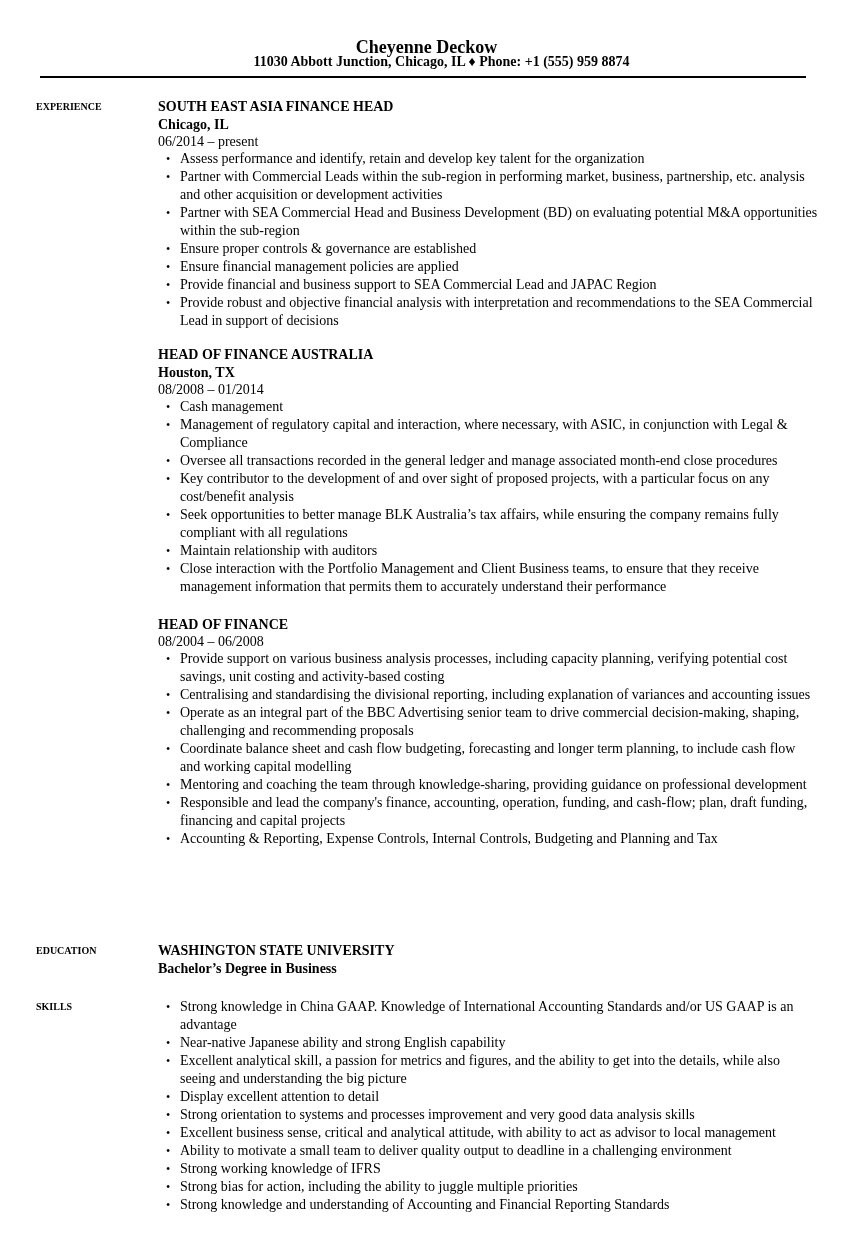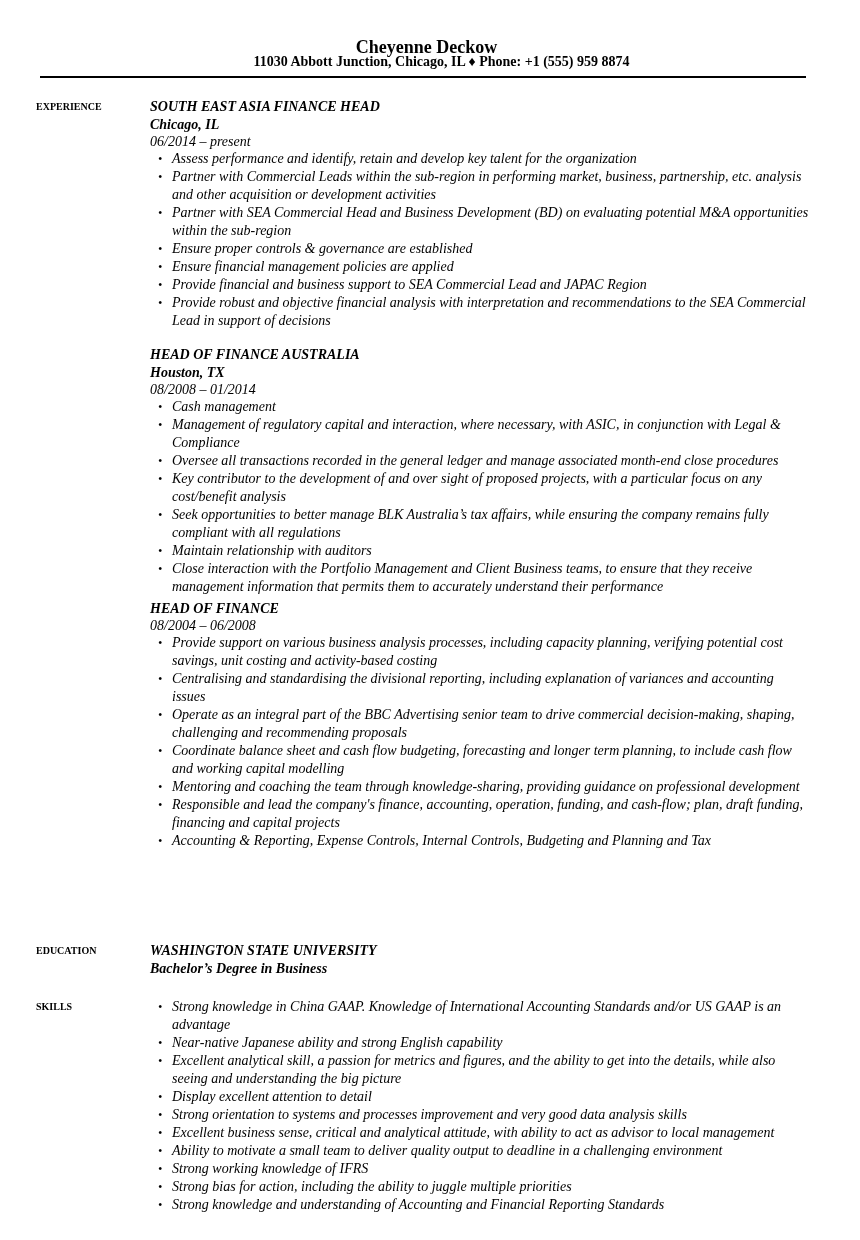--- a/index.html
+++ b/index.html
@@ -16,21 +16,21 @@
     position: absolute; top: 54px; left: 0; width: 845px;
     text-align: center; font-weight: bold; font-size: 14px; line-height: 16px; padding-left: 19px;
   }
   .rule {
     position: absolute; top: 76px; left: 40px; width: 766px; height: 2px; background: #000;
   }
   .section { position: absolute; left: 0; width: 860px; }
   .section-label {
     position: absolute; left: 36px; font-weight: bold; font-size: 10px; line-height: 18px;
   }
-  .section-body { position: absolute; left: 150px; width: 660px; font-style: italic; }
+  .section-body { position: absolute; left: 158px; width: 660px; }
   .job-title { font-weight: bold; font-size: 14px; line-height: 18px; }
   .job-loc { font-weight: bold; font-size: 14px; line-height: 18px; }
   .job-dates { font-size: 14px; line-height: 16px; }
   ul.bullets { margin: 0; padding: 0; list-style: none; }
   ul.bullets li {
     position: relative; padding-left: 22px; font-size: 14px; line-height: 18px;
   }
   ul.bullets li::before {
     content: "\2022"; position: absolute; left: 8px; top: 0; font-size: 12px;
   }
@@ -55,21 +55,21 @@
         <li>Assess performance and identify, retain and develop key talent for the organization</li>
         <li>Partner with Commercial Leads within the sub-region in performing market, business, partnership, etc. analysis and other acquisition or development activities</li>
         <li>Partner with SEA Commercial Head and Business Development (BD) on evaluating potential M&amp;A opportunities within the sub-region</li>
         <li>Ensure proper controls &amp; governance are established</li>
         <li>Ensure financial management policies are applied</li>
         <li>Provide financial and business support to SEA Commercial Lead and JAPAC Region</li>
         <li>Provide robust and objective financial analysis with interpretation and recommendations to the SEA Commercial Lead in support of decisions</li>
       </ul>
     </div>
 
-    <div class="job" style="margin-bottom:4px;">
+    <div class="job" style="margin-bottom:20px;">
       <div class="job-title">HEAD OF FINANCE AUSTRALIA</div>
       <div class="job-loc">Houston, TX</div>
       <div class="job-dates">08/2008 – 01/2014</div>
       <ul class="bullets">
         <li>Cash management</li>
         <li>Management of regulatory capital and interaction, where necessary, with ASIC, in conjunction with Legal &amp; Compliance</li>
         <li>Oversee all transactions recorded in the general ledger and manage associated month-end close procedures</li>
         <li>Key contributor to the development of and over sight of proposed projects, with a particular focus on any cost/benefit analysis</li>
         <li>Seek opportunities to better manage BLK Australia’s tax affairs, while ensuring the company remains fully compliant with all regulations</li>
         <li>Maintain relationship with auditors</li>

